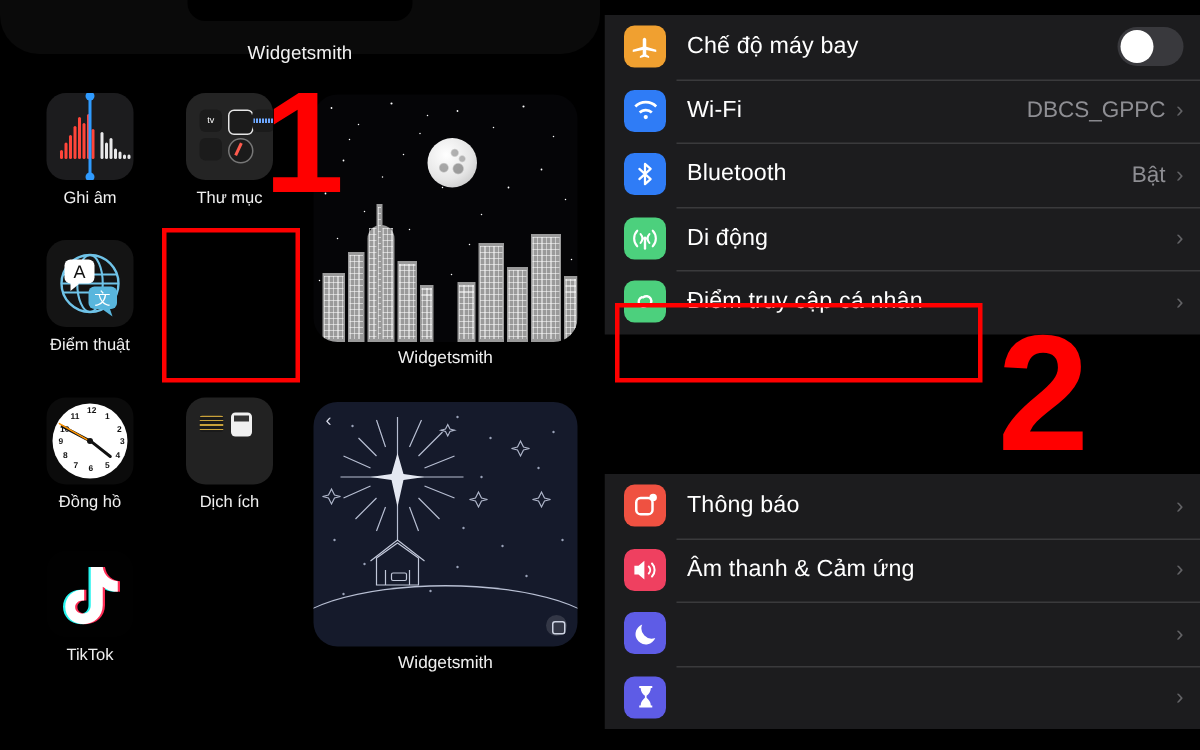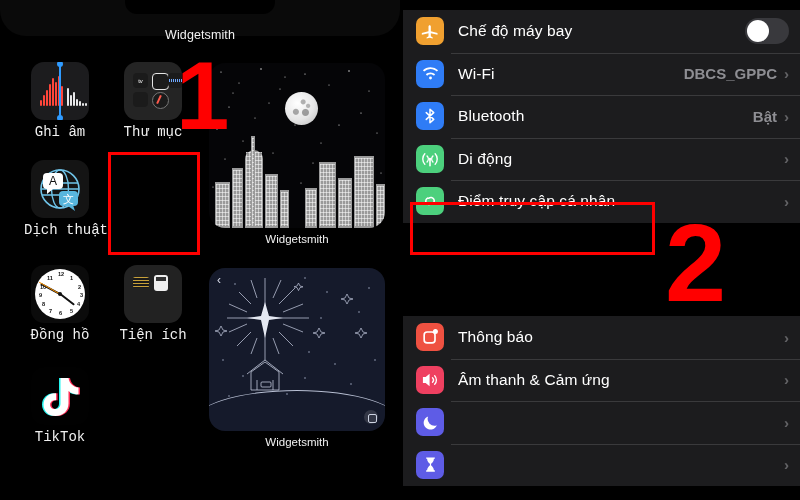--- a/index.html
+++ b/index.html
@@ -11,21 +11,21 @@
   .notch-bg{position:absolute;left:0;top:0;width:400px;height:36px;background:#0a0a0a;
             border-bottom-left-radius:26px;border-bottom-right-radius:26px;}
   .notch-bg:after{content:"";position:absolute;left:50%;top:0;transform:translateX(-50%);
             width:150px;height:14px;background:#000;border-bottom-left-radius:12px;border-bottom-right-radius:12px;}
 
   .home-title{position:absolute;top:28px;left:0;width:400px;text-align:center;color:#f2f2f2;
             font-size:12.5px;letter-spacing:.1px;}
 
   .icon-cell{position:absolute;width:72px;text-align:center;}
   .icon-art{width:58px;height:58px;border-radius:13px;margin:0 auto;position:relative;overflow:hidden;background:#121212;}
-  .icon-label{margin-top:5px;color:#f0f0f0;font-size:14px;line-height:14px;white-space:nowrap;font-family:Liberation Mono, monospace;}
+  .icon-label{margin-top:5px;color:#f0f0f0;font-size:11px;line-height:14px;white-space:nowrap;}
 
   
   .vm{background:#1c1c1e;}
   .vm .wave{position:absolute;top:50%;left:5px;right:5px;height:30px;transform:translateY(-50%);}
   .vm b{position:absolute;bottom:0;width:1.6px;background:#ff453a;border-radius:1px;}
   .vm i{position:absolute;bottom:0;width:1.6px;background:#e8e8ea;border-radius:1px;}
   .vm .pin{position:absolute;left:50%;top:2px;bottom:2px;width:2px;background:#2f9bff;transform:translateX(-50%);}
   .vm .pin:before,.vm .pin:after{content:"";position:absolute;left:-2px;width:6px;height:6px;border-radius:50%;background:#2f9bff;}
   .vm .pin:before{top:-3px;} .vm .pin:after{bottom:-3px;}
 
@@ -96,21 +96,21 @@
   .rednum{position:absolute;color:#ff0000;font-weight:bold;line-height:.82;font-family:"Liberation Sans",sans-serif;}
 
   
   .settings{position:absolute;left:400px;top:0;width:400px;height:500px;background:#000;}
   .st-inner{position:absolute;left:3px;top:10px;width:397px;height:480px;background:#000;overflow:hidden;}
   .group{background:#1c1c1e;}
   .row{position:relative;height:42.5px;display:flex;align-items:center;padding-left:13px;box-sizing:border-box;}
   .row + .row .sep{position:absolute;left:48px;right:0;top:0;height:1px;background:#3a3a3c;}
   .sico{width:28px;height:28px;border-radius:7px;flex:0 0 28px;position:relative;display:flex;align-items:center;justify-content:center;}
   .srow-label{margin-left:14px;color:#fff;font-size:15.5px;letter-spacing:.1px;white-space:nowrap;}
-  .srow-right{margin-left:auto;display:flex;align-items:center;padding-right:11px;font-weight:bold;}
+  .srow-right{margin-left:auto;display:flex;align-items:center;padding-right:11px;}
   .srow-value{color:#8e8e93;font-size:15px;margin-right:7px;white-space:nowrap;}
   .chevron{color:#636366;font-size:15px;line-height:1;}
   .toggle{width:44px;height:26px;border-radius:13px;background:#39393d;position:relative;margin-right:11px;}
   .toggle .knob{position:absolute;left:2px;top:2px;width:22px;height:22px;border-radius:50%;background:#fff;}
 
   .svg-ic{display:block;}
 </style>
 </head>
 <body>
 
@@ -166,21 +166,21 @@
              <path d="M16 28 l0 6 l6 -5 z" fill="#fff"></path>
              <text x="22" y="25" font-size="12" font-family="Liberation Sans, sans-serif" text-anchor="middle" fill="#111">A</text>
             </g>
           <g>
               <rect x="28" y="31" width="19" height="15" rx="4" fill="#58b6dd"></rect>
              <path d="M42 45 l2 6 l-7 -5 z" fill="#58b6dd"></path>
              <text x="37.5" y="42.5" font-size="11" font-family="Liberation Sans, sans-serif" text-anchor="middle" fill="#fff">文</text>
             </g>
         </svg>
       </div>
-      <div class="icon-label">Dịch thuật</div>
+      <div class="icon-label">Điểm thuật</div>
     </div>
 
 
     <div class="icon-cell" style="left:24px;top:265px;">
       <div class="icon-art clock">
         <div class="face">
           <div class="num" style="left:23px;top:2px">12</div>
           <div class="num" style="left:35px;top:6px">1</div>
           <div class="num" style="left:43px;top:15px">2</div>
           <div class="num" style="left:45px;top:23px">3</div>
@@ -199,21 +199,21 @@
         </div>
       </div>
       <div class="icon-label">Đồng hồ</div>
     </div>
 
     <div class="icon-cell" style="left:117px;top:265px;">
       <div class="icon-art util">
         <div class="magmini" style="left:9px;top:12px;"></div>
         <div class="calcmini" style="left:30px;top:10px;"></div>
       </div>
-      <div class="icon-label">Tiện ích</div>
+      <div class="icon-label">Dịch ích</div>
     </div>
 
     <div class="icon-cell" style="left:24px;top:367px;">
       <div class="icon-art tt">
         <svg class="svg-ic" width="58" height="58" viewBox="0 0 58 58">
           <path d="M36 11 c1 6 5 9 10 9.5 v7 c-4 0-7.5-1.4-10-3.4 v12.4 c0 7.6-6 12.6-13 12.6 -7 0-12-5-12-11.6 0-6.8 5.6-11.8 12.6-11.3 v7.2 c-3.2-.6-6 1.5-6 4.3 0 2.6 2.2 4.4 5 4.4 3 0 5.4-2 5.4-5.6 V11 z" fill="#25f4ee"></path>
           <path d="M39 11 c1 6 5 9 10 9.5 v7 c-4 0-7.5-1.4-10-3.4 v12.4 c0 7.6-6 12.6-13 12.6 -7 0-12-5-12-11.6 0-6.8 5.6-11.8 12.6-11.3 v7.2 c-3.2-.6-6 1.5-6 4.3 0 2.6 2.2 4.4 5 4.4 3 0 5.4-2 5.4-5.6 V11 z" fill="#fe2c55"></path>
           <path d="M37.5 11 c1 6 5 9 10 9.5 v7 c-4 0-7.5-1.4-10-3.4 v12.4 c0 7.6-6 12.6-13 12.6 -7 0-12-5-12-11.6 0-6.8 5.6-11.8 12.6-11.3 v7.2 c-3.2-.6-6 1.5-6 4.3 0 2.6 2.2 4.4 5 4.4 3 0 5.4-2 5.4-5.6 V11 z" fill="#ffffff"></path>
         </svg>
       </div>

